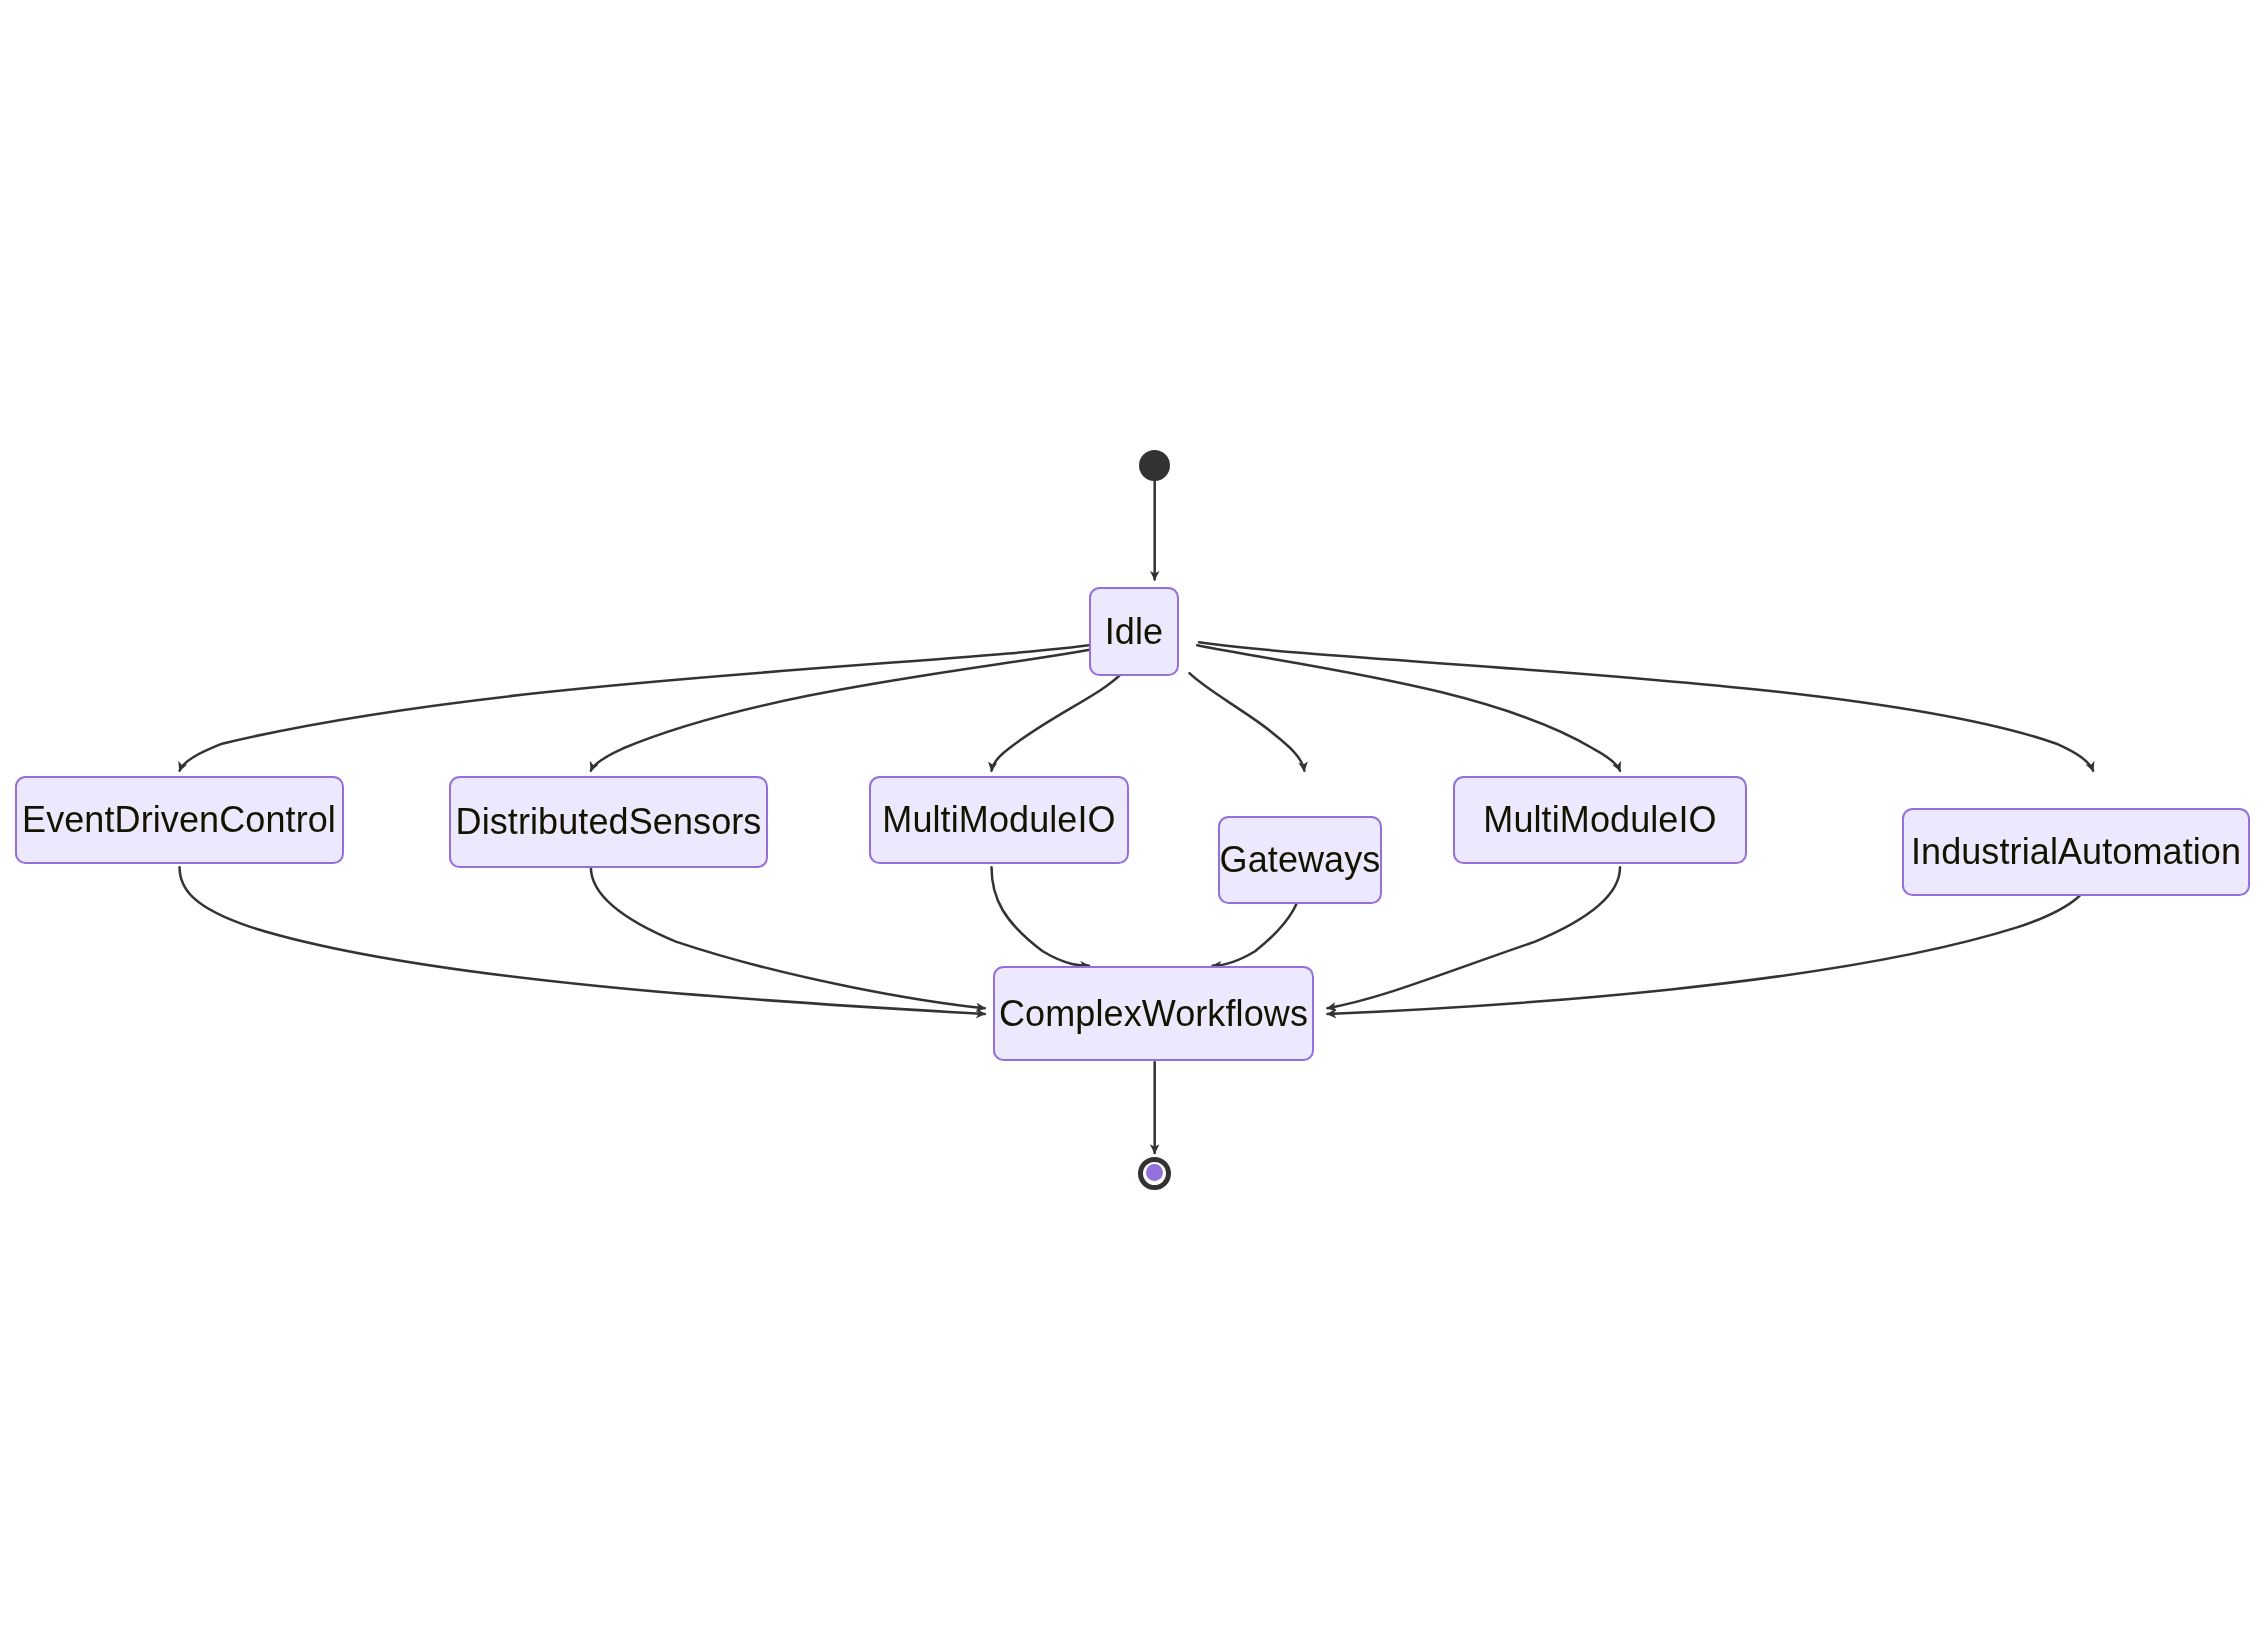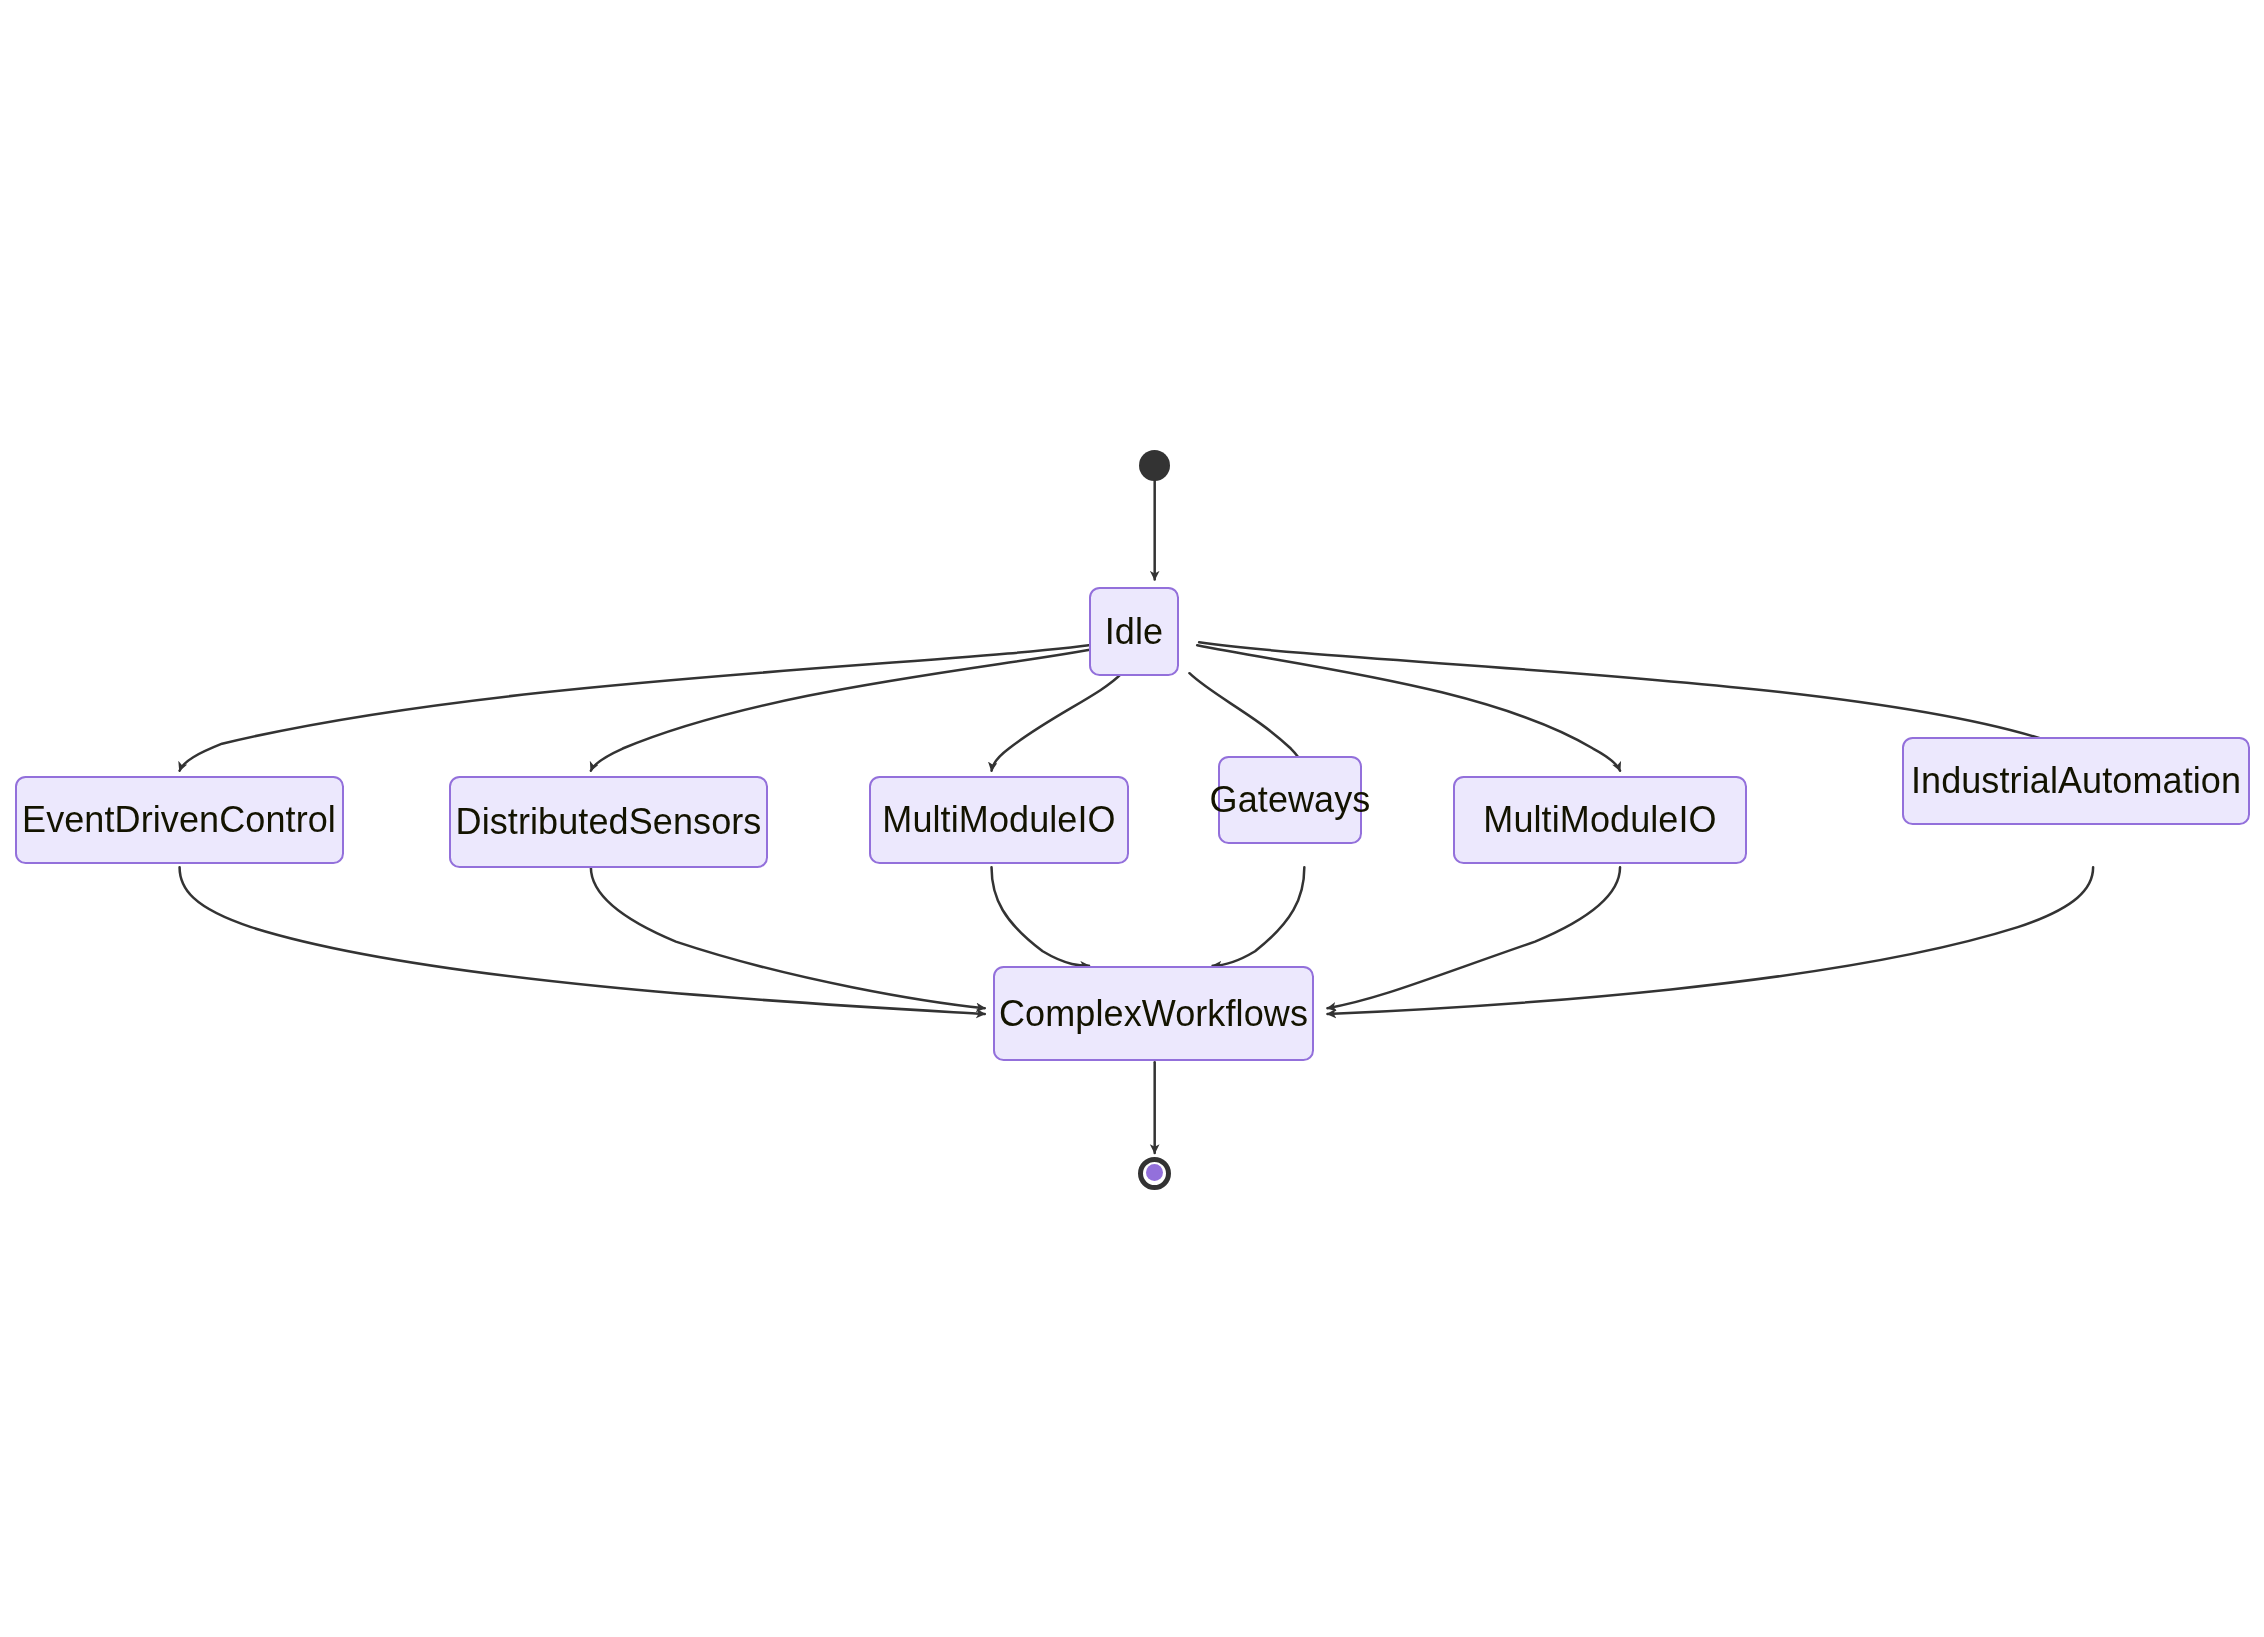--- a/index.html
+++ b/index.html
@@ -112,29 +112,29 @@
   </div>
 
   <div class="state-node" id="node-distributed_sensors" style="left: 449px; top: 776px; width: 319px; height: 92px;">
     <span class="state-label">DistributedSensors</span>
   </div>
 
   <div class="state-node" id="node-multi_module_io" style="left: 869px; top: 776px; width: 260px; height: 88px;">
     <span class="state-label">MultiModuleIO</span>
   </div>
 
-  <div class="state-node" id="node-gateways" style="left: 1218px; top: 756px; width: 144px; height: 88px;">
+  <div class="state-node" id="node-gateways" style="left: 1218px; top: 816px; width: 164px; height: 88px;">
     <span class="state-label">Gateways</span>
   </div>
 
   <div class="state-node" id="node-edge_automation" style="left: 1453px; top: 776px; width: 294px; height: 88px;">
     <span class="state-label">MultiModuleIO</span>
   </div>
 
-  <div class="state-node" id="node-industrial_automation" style="left: 1902px; top: 737px; width: 348px; height: 88px;">
+  <div class="state-node" id="node-industrial_automation" style="left: 1902px; top: 808px; width: 348px; height: 88px;">
     <span class="state-label">IndustrialAutomation</span>
   </div>
 
   <div class="state-node" id="node-complex_workflows" style="left: 993px; top: 966px; width: 321px; height: 95px;">
     <span class="state-label">ComplexWorkflows</span>
   </div>
 
 </div>
 
 

